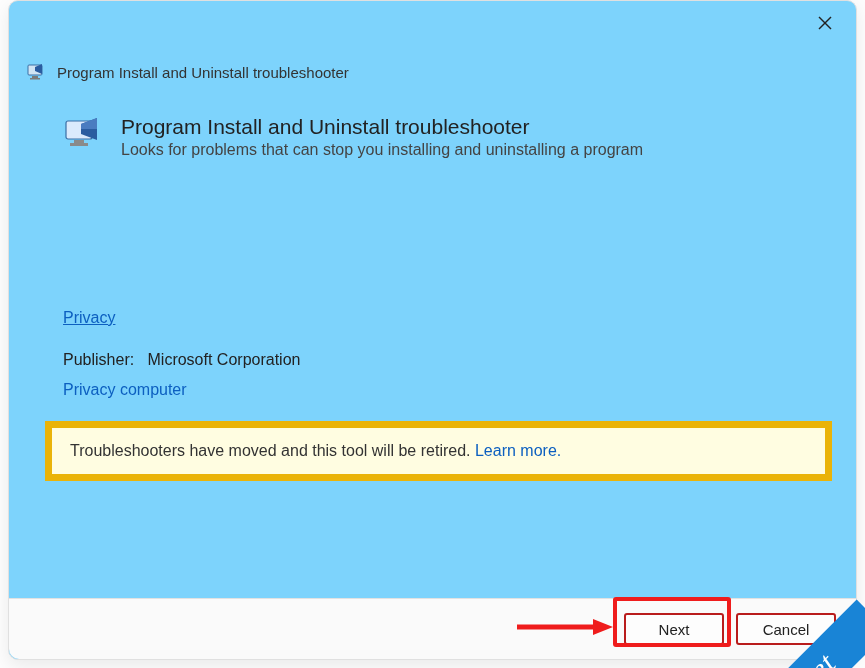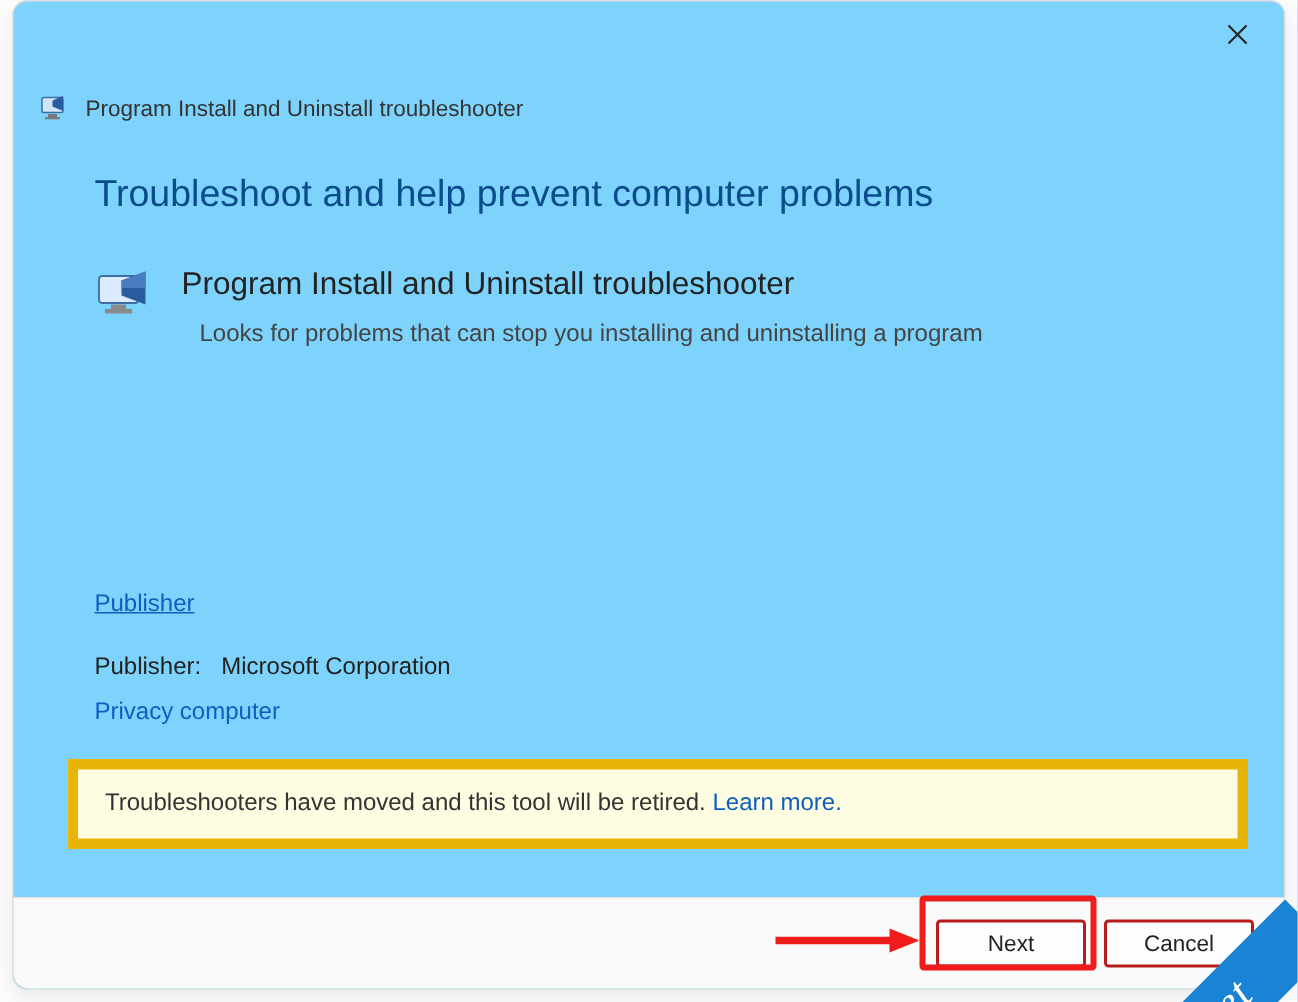--- a/index.html
+++ b/index.html
@@ -76,21 +76,21 @@
     flex-shrink: 0;
   }
   .thing-title {
     font-size: 21px;
     color: #222;
     margin: 0 0 2px 0;
   }
   .thing-desc {
     font-size: 16px;
     color: #444;
-    margin: 12px;
+    margin: 0;
   }
   .link {
     color: #0c5fc0;
     font-size: 16px;
     text-decoration: none;
     cursor: pointer;
   }
   .advanced-link {
     text-decoration: underline;
   }
@@ -187,39 +187,38 @@
         <rect x="1" y="2" width="14" height="10" rx="1" fill="#d0e4f4" stroke="#3a6ea5" stroke-width="1"></rect>
         <rect x="5" y="13" width="6" height="2" fill="#7a7a7a"></rect>
         <rect x="3" y="15" width="10" height="1.5" fill="#7a7a7a"></rect>
         <polygon points="8,4 15,1 15,11 8,8" fill="#2a5ca0"></polygon>
       </svg>
     </span>
     <span class="header-title">Program Install and Uninstall troubleshooter</span>
   </div>
 
   <div class="content">
-    <h1 class="page-heading">Troubleshoot and help prevent computer problems</h1>
 
     <div class="thingblock">
       <span class="big-icon">
         <svg width="40" height="40" viewBox="0 0 40 40">
           <rect x="3" y="6" width="26" height="18" rx="2" fill="#dbeafc" stroke="#3a6ea5" stroke-width="1.2"></rect>
           <rect x="11" y="25" width="10" height="3" fill="#8a8a8a"></rect>
           <rect x="7" y="28" width="18" height="3" fill="#8a8a8a"></rect>
           <polygon points="18,9 34,3 34,25 18,19" fill="#2a5ca0"></polygon>
           <polygon points="18,9 34,3 34,14 18,14" fill="#4a7cc0"></polygon>
         </svg>
       </span>
       <div>
         <p class="thing-title">Program Install and Uninstall troubleshooter</p>
         <p class="thing-desc">Looks for problems that can stop you installing and uninstalling a program</p>
       </div>
     </div>
 
-    <a class="link advanced-link">Publisher</a>
+    <a class="link advanced-link">Privacy</a>
 
     <div class="pubrow">
       <span>Publisher:</span>
       &nbsp;
       <span>Microsoft Corporation</span>
     </div>
 
     <a class="link privacy-link">Privacy computer</a>
 
     <div class="notice-bar">

